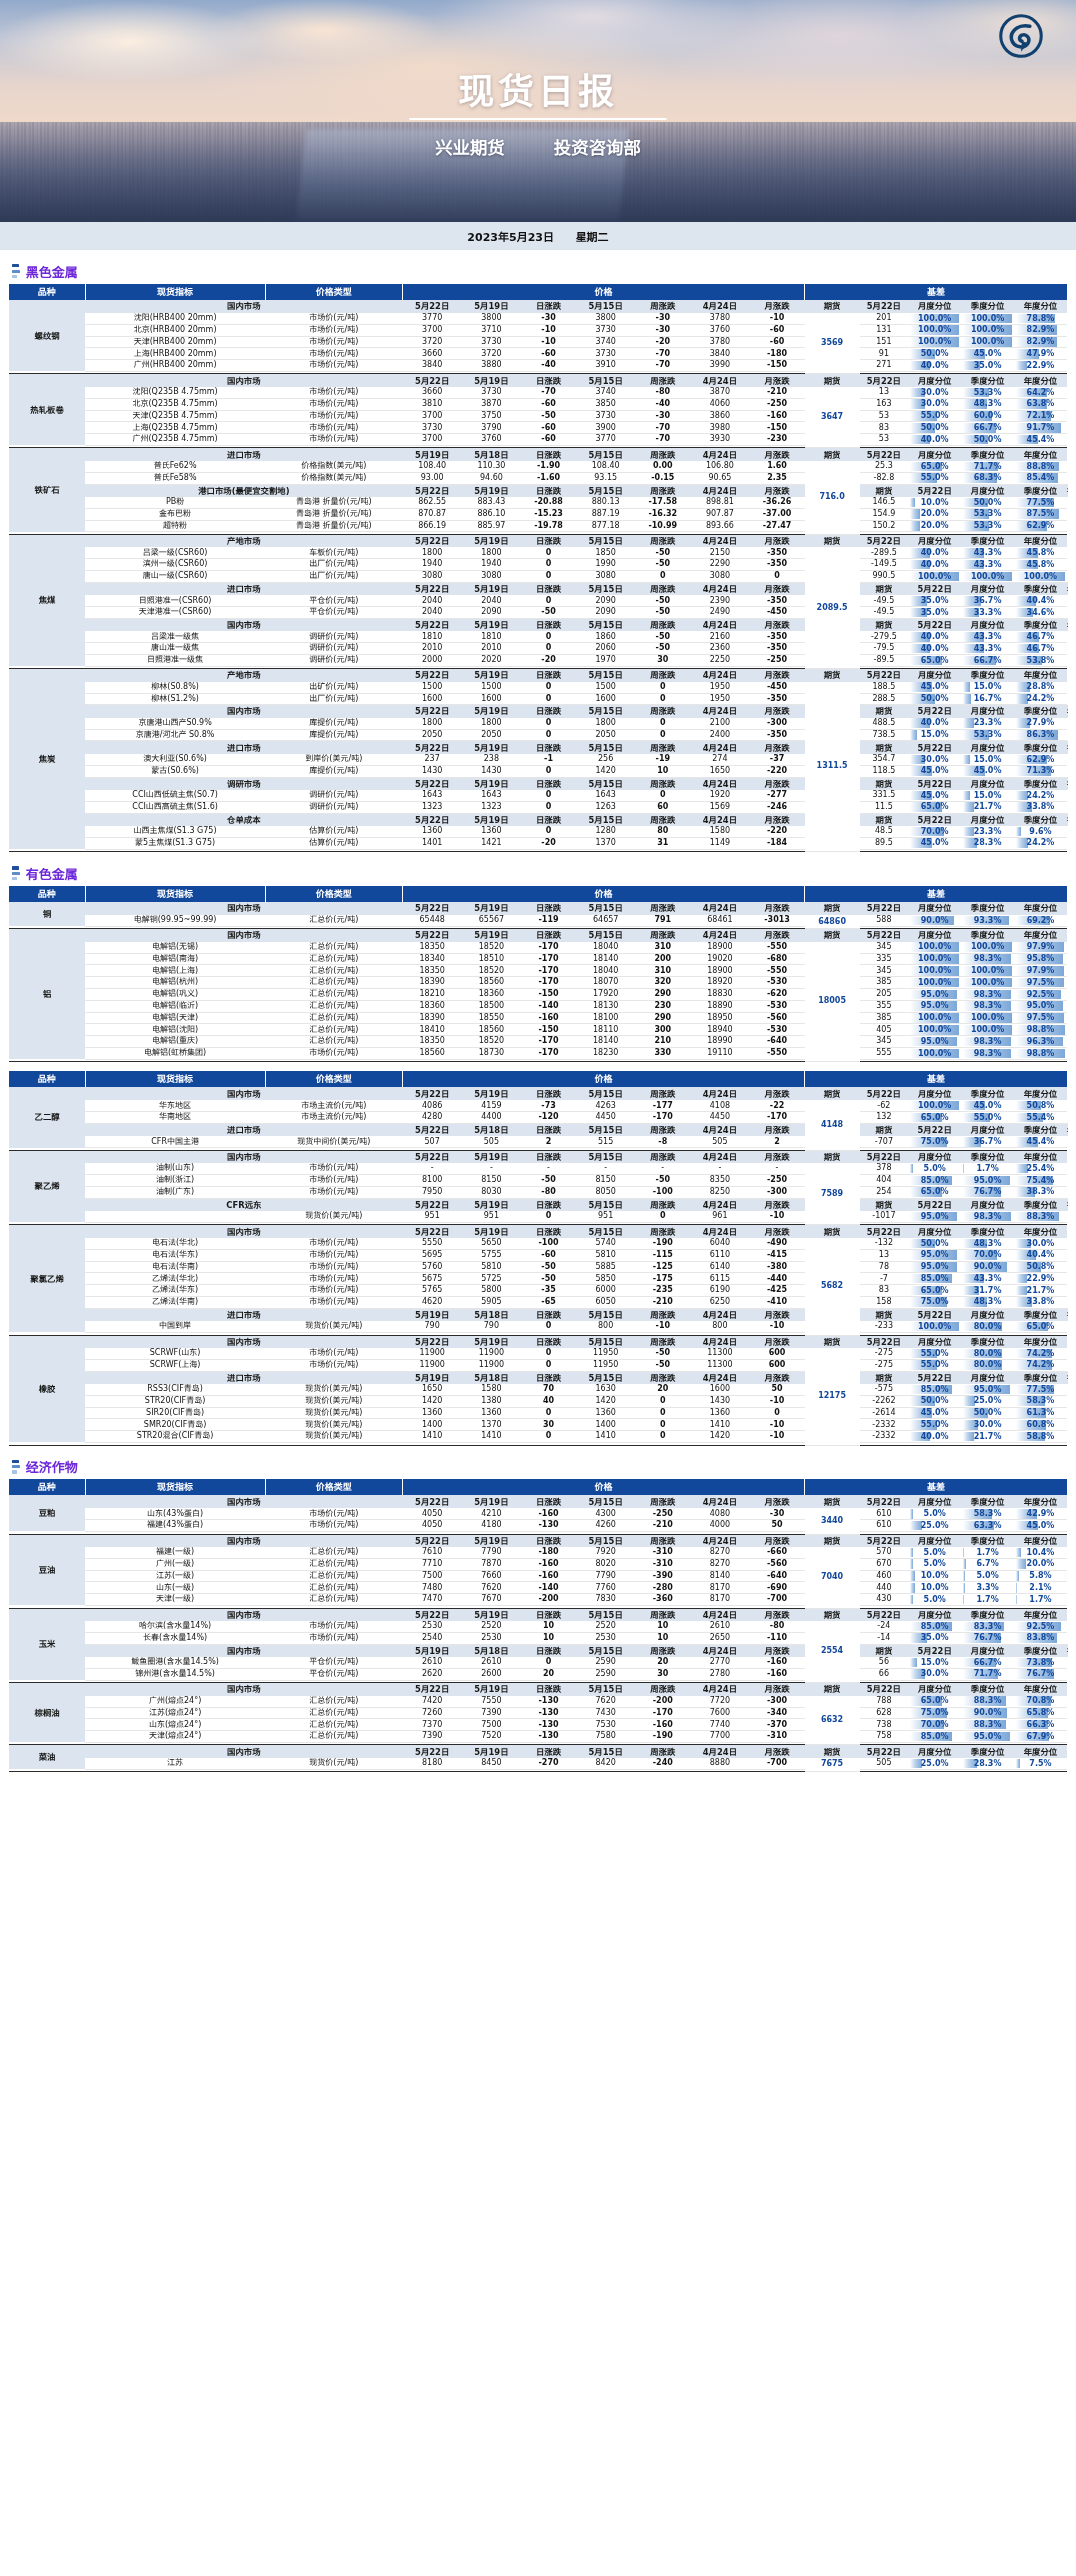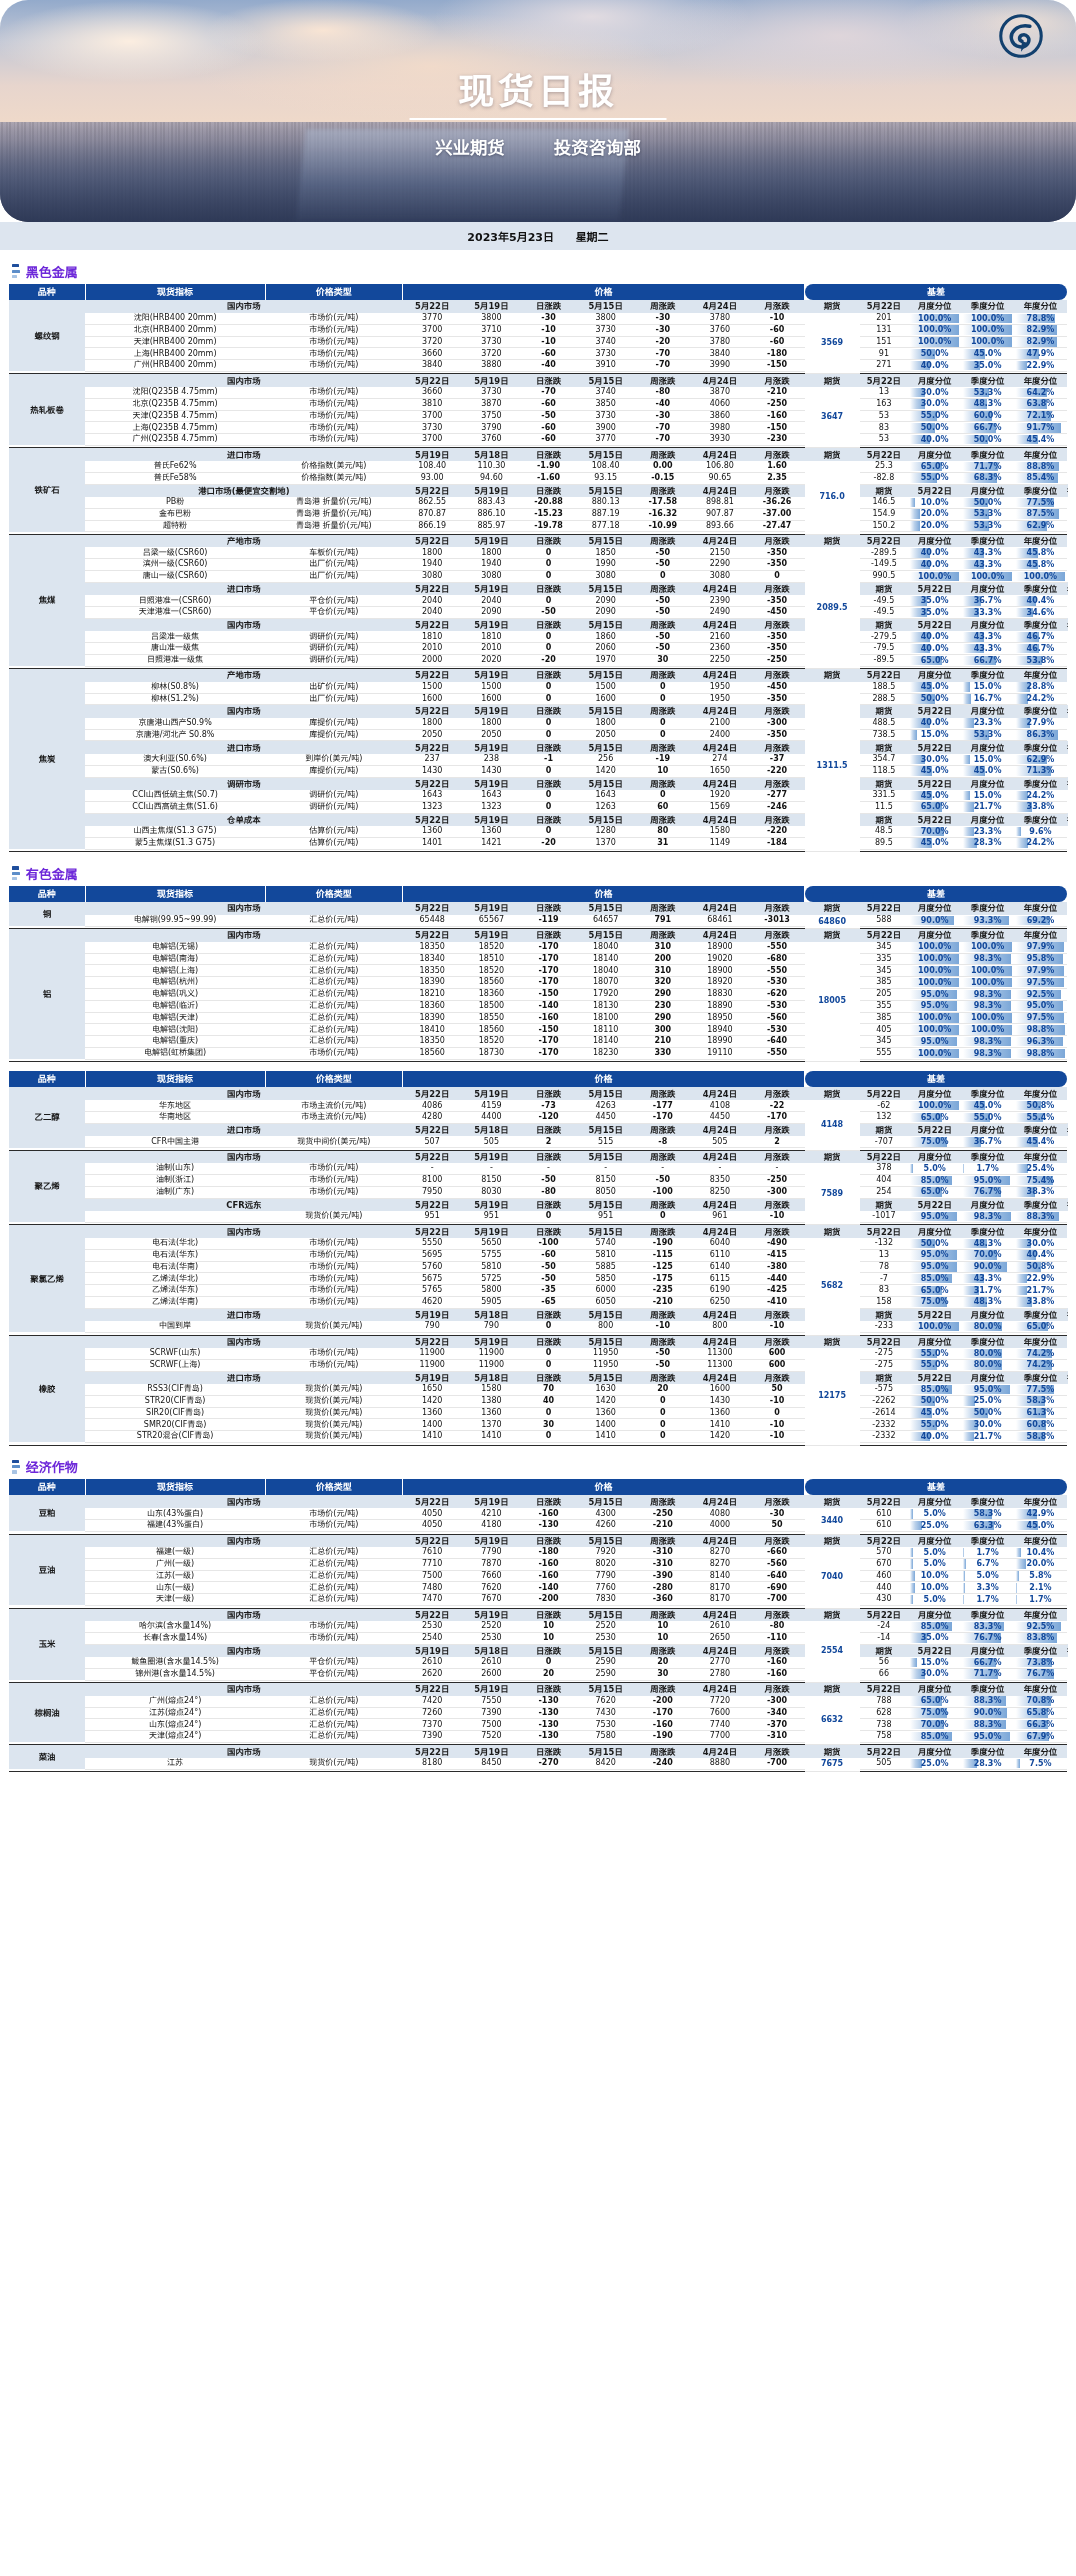--- a/index.html
+++ b/index.html
@@ -25,21 +25,20 @@
         #b9c4d6 10%,
         #d8cfd1 22%,
         #efd9c9 33%,
         #f3ddca 42%,
         #ddd3d3 52%,
         #9fa9bd 60%,
         #7d8aa6 68%,
         #5b6a८8 75%,
         #4a5a7a 85%,
         #3d4c68 100%);
-    border-radius: 28px;
   }
   .hero-sky{
     position:absolute; left:0; top:0; width:100%; height:62%;
     background:
       radial-gradient(ellipse 193px 58px at 12% 30%, rgba(255,240,225,.95), rgba(255,240,225,0) 70%),
       radial-gradient(ellipse 167px 45px at 30% 22%, rgba(255,232,212,.9), rgba(255,232,212,0) 70%),
       radial-gradient(ellipse 219px 61px at 55% 12%, rgba(236,226,228,.85), rgba(236,226,228,0) 72%),
       radial-gradient(ellipse 270px 77px at 78% 26%, rgba(226,215,219,.9), rgba(226,215,219,0) 72%),
       radial-gradient(ellipse 167px 51px at 95% 16%, rgba(246,228,214,.85), rgba(246,228,214,0) 72%),
       radial-gradient(ellipse 322px 71px at 40% 48%, rgba(247,221,200,.8), rgba(247,221,200,0) 75%),
@@ -149,21 +148,21 @@
   
   tr.hdr-top th{
     background:#12489b;
     color:#fff;
     font-weight:bold;
     font-size:9px;
     height:16px;
     text-align:center;
     border-right:1.3px solid #ffffff;
   }
-  tr.hdr-top th:last-child{ border-right:none;border-radius:8px; }
+  tr.hdr-top th:last-child{ border-right:none; }
 
   
   tr.band td{
     background:#dce5ef;
     font-weight:bold;
     font-size:8.4px;
     height:13px;
     text-align:center;
     color:#1a1a1a;
   }

